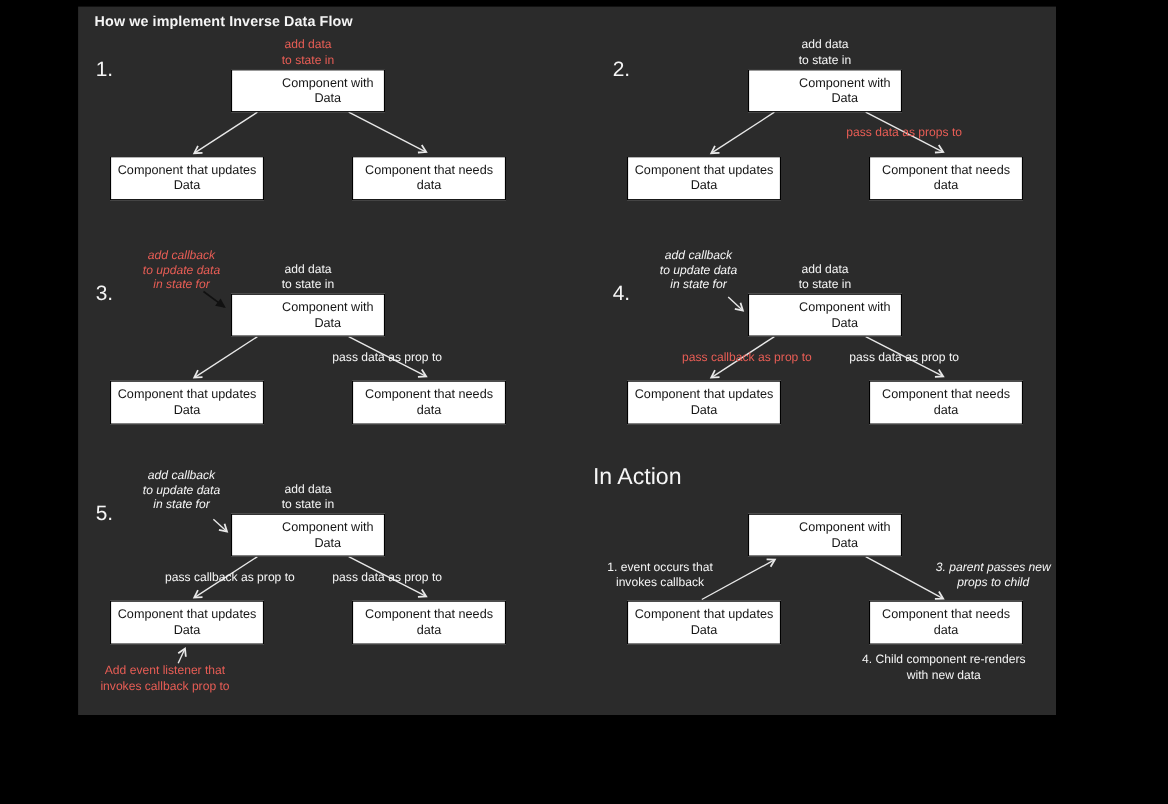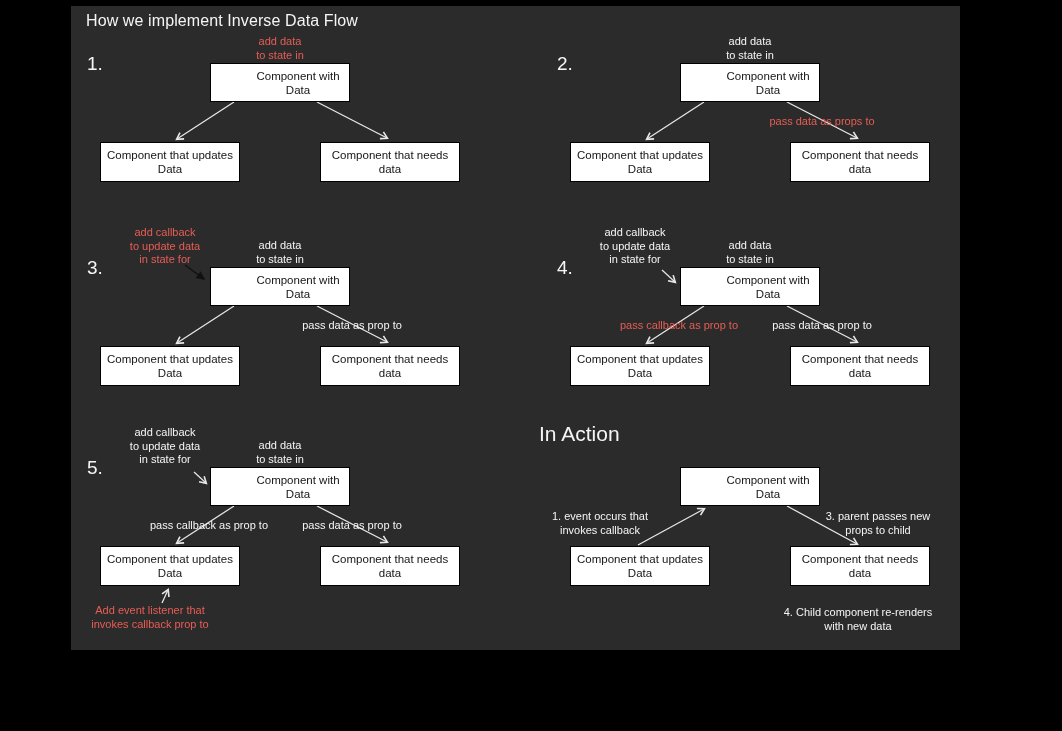--- a/index.html
+++ b/index.html
@@ -6,21 +6,21 @@
   html,body { width:1062px; height:731px; }
   body {
     background:#000;
     font-family:"Liberation Sans","DejaVu Sans",sans-serif;
     position:relative; overflow:hidden;
   }
   .stage { position:absolute; left:0; top:0; width:1062px; height:731px; background:var(--background,#000); }
   .board { position:absolute; left:71px; top:6px; width:889px; height:644px; background:var(--panel,#2b2b2b); }
   .title {
     position:absolute; left:15px; top:6px;
-    font-size:16px; font-weight:400; letter-spacing:.1px;
+    font-size:13px; font-weight:700; letter-spacing:.1px;
     color:var(--text,#f5f5f5);
   }
   .panel { position:absolute; width:420px; height:230px; }
   .pos-1 { left:0;     top:0; }
   .pos-2 { left:470px; top:0; }
   .pos-3 { left:0;     top:204px; }
   .pos-4 { left:470px; top:204px; }
   .pos-5 { left:0;     top:404px; }
   .pos-6 { left:470px; top:404px; }
 
@@ -44,28 +44,28 @@
   .box.left   { left:29px;  top:136px; width:140px; height:40px; }
   .box.right  { left:249px; top:136px; width:140px; height:40px; }
 
   .lbl {
     position:absolute; font-size:11px; line-height:13.5px;
     text-align:center; white-space:pre-line;
     color:var(--text,#f5f5f5);
   }
   .lbl.red { color:var(--accent-red,#e75d55); }
   .add-data     { left:149px; top:29px;  width:120px; }
-  .add-callback { left:24px;  top:16px;  width:140px; }
+  .add-callback { left:24px;  top:16px;  width:140px;font-style:italic; }
   .pass-left    { left:48px;  top:109px; width:180px; }
   .pass-right   { left:191px; top:109px; width:180px; }
   .listener     { left:-6px;  top:194px; width:170px; }
   .note-1 { left:-21px; top:100px; width:160px; }
   .note-2 { left:133px; top:13px;  width:160px; }
-  .note-3 { left:257px; top:100px; width:160px; }
-  .note-4 { left:217px; top:196px; width:200px; }
+  .note-3 { left:282px; top:100px; width:160px;font-style:italic; }
+  .note-4 { left:217px; top:184px; width:200px; }
 
   svg.arrows { position:absolute; left:0; top:0; width:420px; height:230px; overflow:visible; }
   .arrow      { stroke:var(--arrow,#e8e8e8); stroke-width:1.25; fill:none; }
   .arrow-dark { stroke:var(--dark-arrow,#101010); stroke-width:1.5; fill:none; }
   .mh-light { fill:none; stroke:var(--arrow,#e8e8e8); stroke-width:1.6; }
   .mh-dark  { fill:var(--dark-arrow,#101010); stroke:none; }
   .defs-holder { position:absolute; width:0; height:0; }
 </style>
 </head>
 <body>

